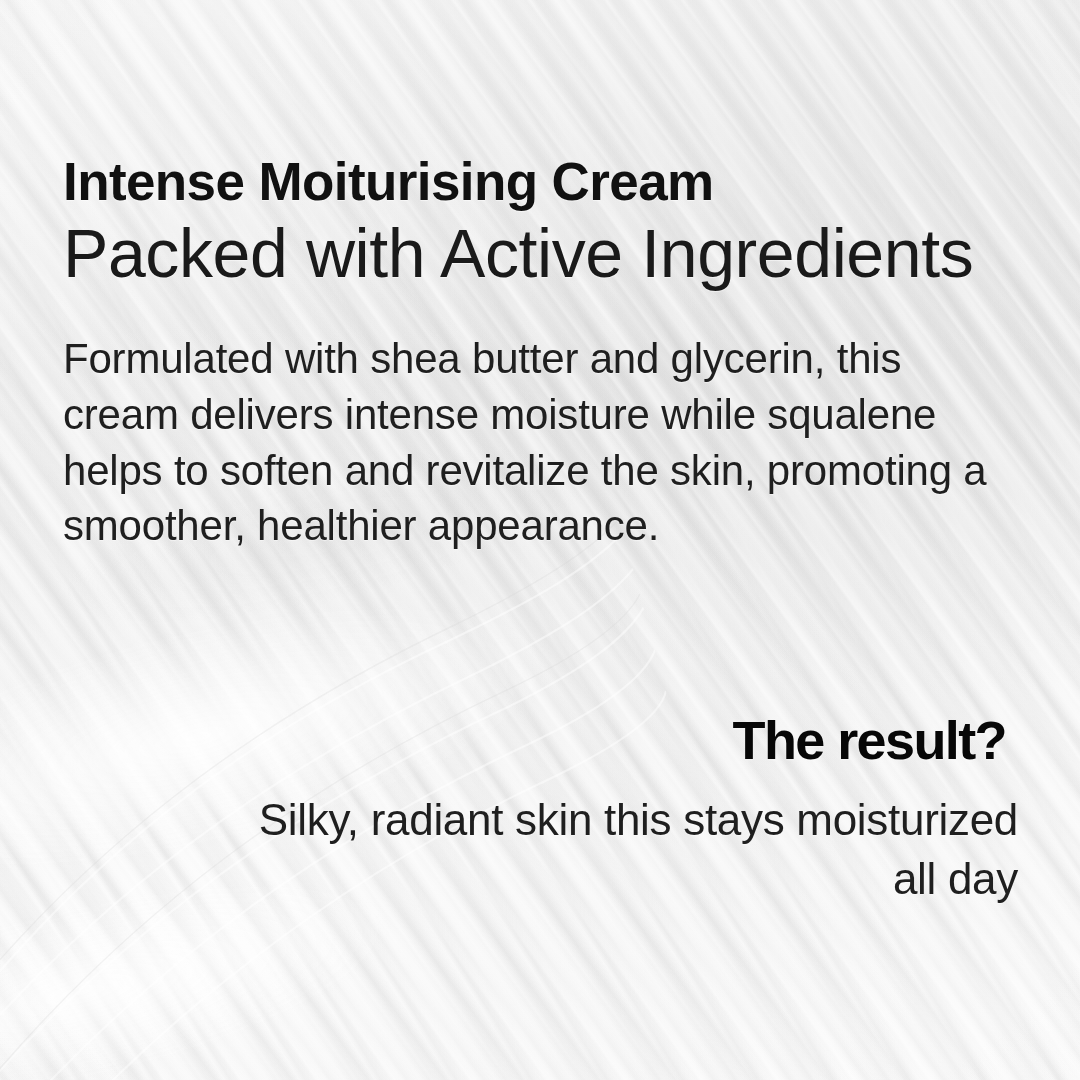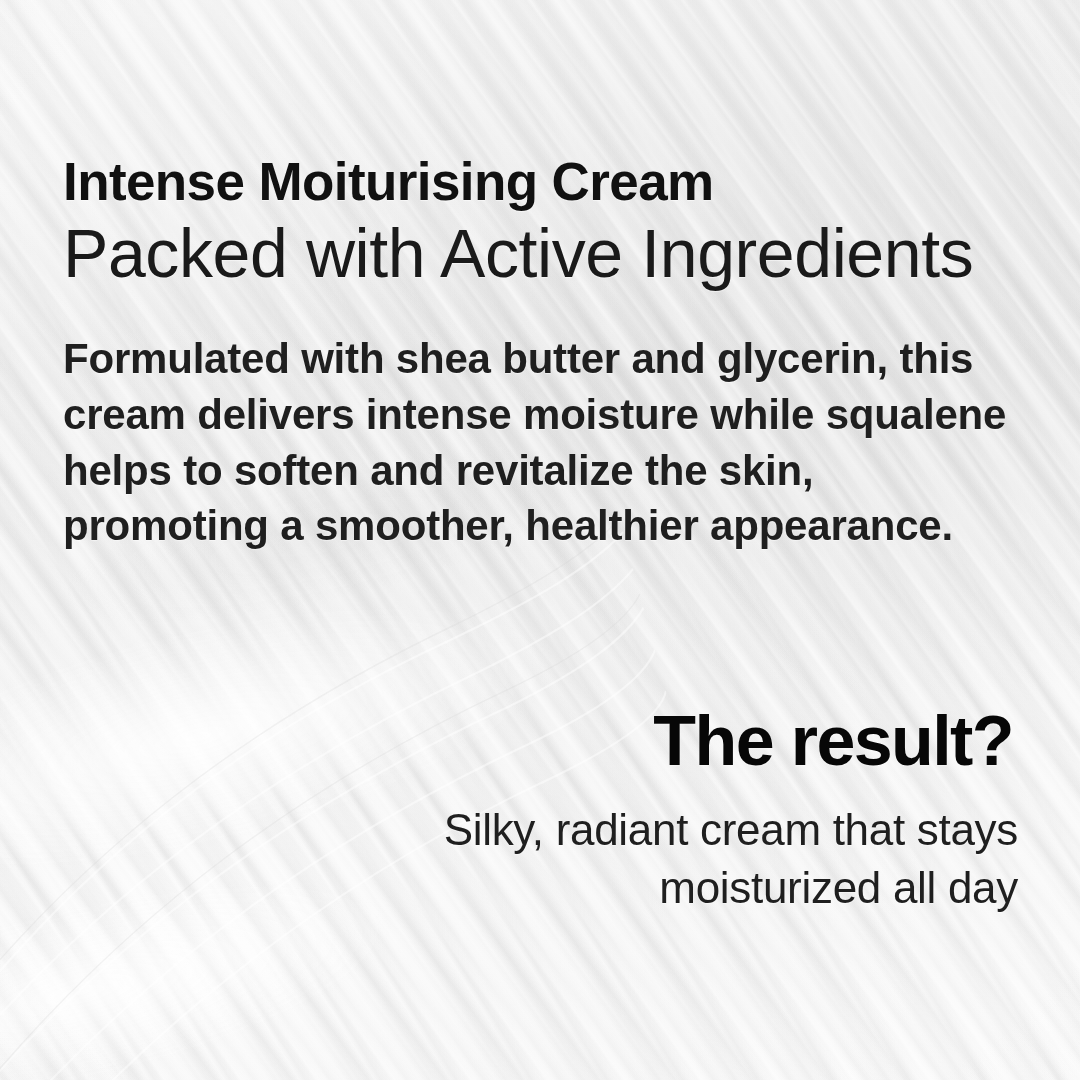--- a/index.html
+++ b/index.html
@@ -128,42 +128,42 @@
     font-size: 68px;
     line-height: 1.14;
     letter-spacing: -0.4px;
     color: #1a1a1a;
     text-shadow: 0 1px 1px rgba(255,255,255,0.55);
   }
 
   .body-copy {
     margin: 38px 0 0 0;
     font-family: "Liberation Sans", sans-serif;
-    font-weight: 700;
+    font-weight: 400;
     font-size: 42px;
     line-height: 1.33;
     letter-spacing: -0.2px;
     color: #1f1f1f;
     max-width: 965px;
     text-shadow: 0 1px 1px rgba(255,255,255,0.5);
   }
 
   .block-bottom {
     position: absolute;
     right: 62px;
     top: 700px;
     width: 760px;
     text-align: right;
   }
 
   .result-title {
-    margin: 5px;
+    margin: 12px;
     font-family: "Liberation Sans", sans-serif;
     font-weight: 700;
-    font-size: 70px;
+    font-size: 54px;
     line-height: 1.05;
     letter-spacing: -1.6px;
     color: #070707;
     text-shadow: 0 1px 2px rgba(255,255,255,0.5);
   }
 
   .result-copy {
     margin: 22px 0 0 0;
     font-family: "Liberation Sans", sans-serif;
     font-weight: 300;
@@ -204,17 +204,17 @@
   <div class="content">
 
     <div class="block-top">
       <h1 class="headline">Intense Moiturising Cream</h1>
       <h2 class="subhead">Packed with Active Ingredients</h2>
       <p class="body-copy">Formulated with shea butter and glycerin, this cream delivers intense moisture while squalene helps to soften and revitalize the skin, promoting a smoother, healthier appearance.</p>
     </div>
 
     <div class="block-bottom">
       <h2 class="result-title">The result?</h2>
-      <p class="result-copy">Silky, radiant cream that stays moisturized all day</p>
+      <p class="result-copy">Silky, radiant skin this stays moisturized all day</p>
     </div>
 
   </div>
 </div>
 
 </body></html>

